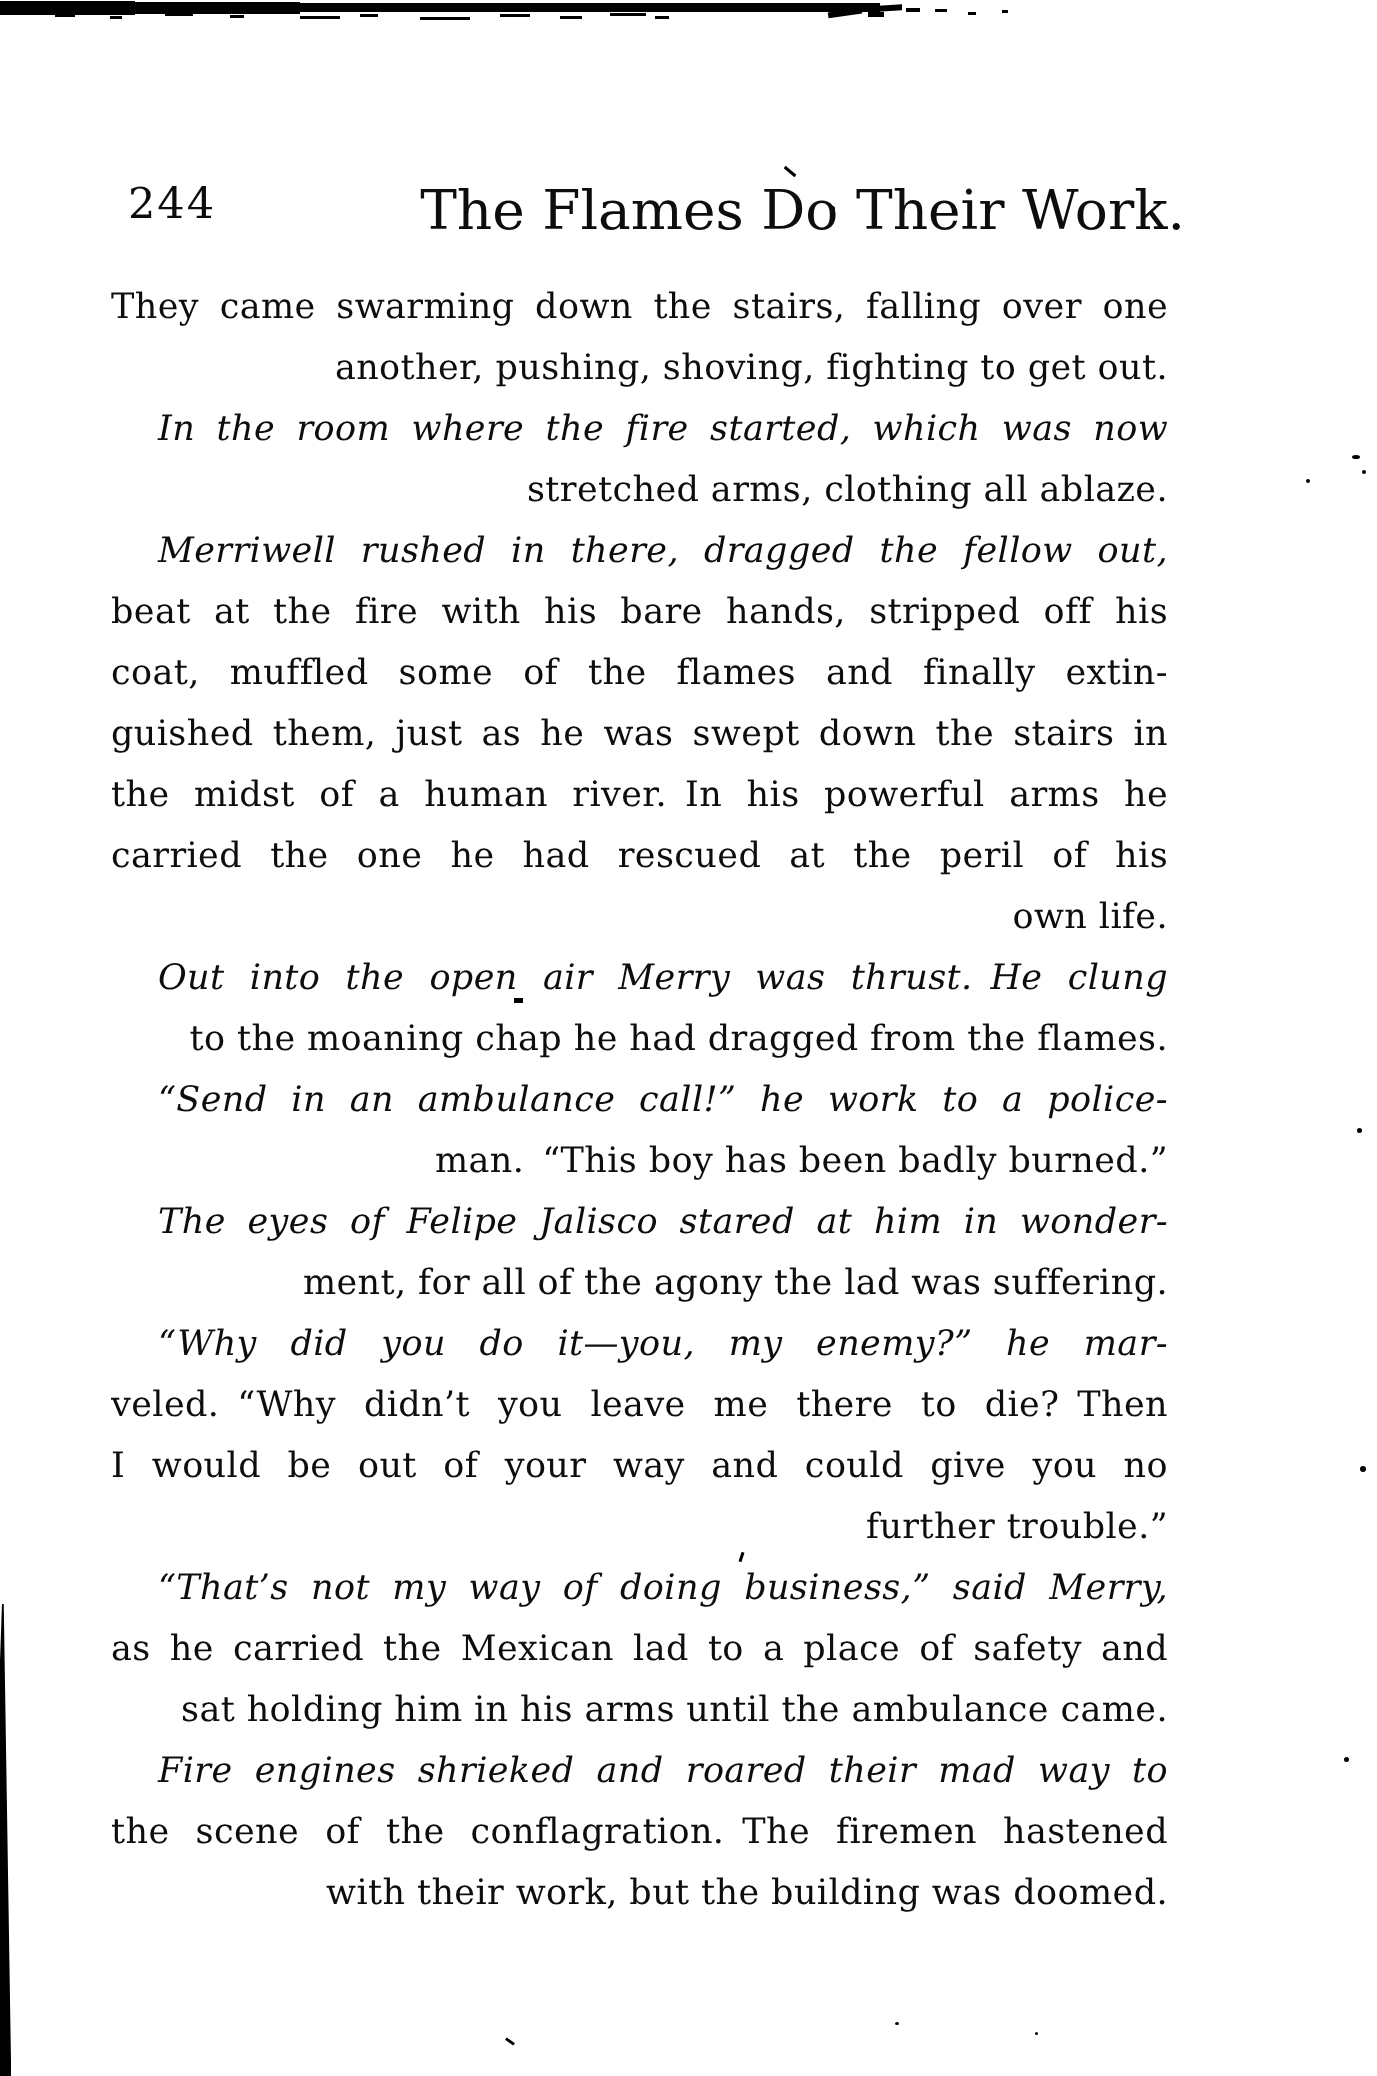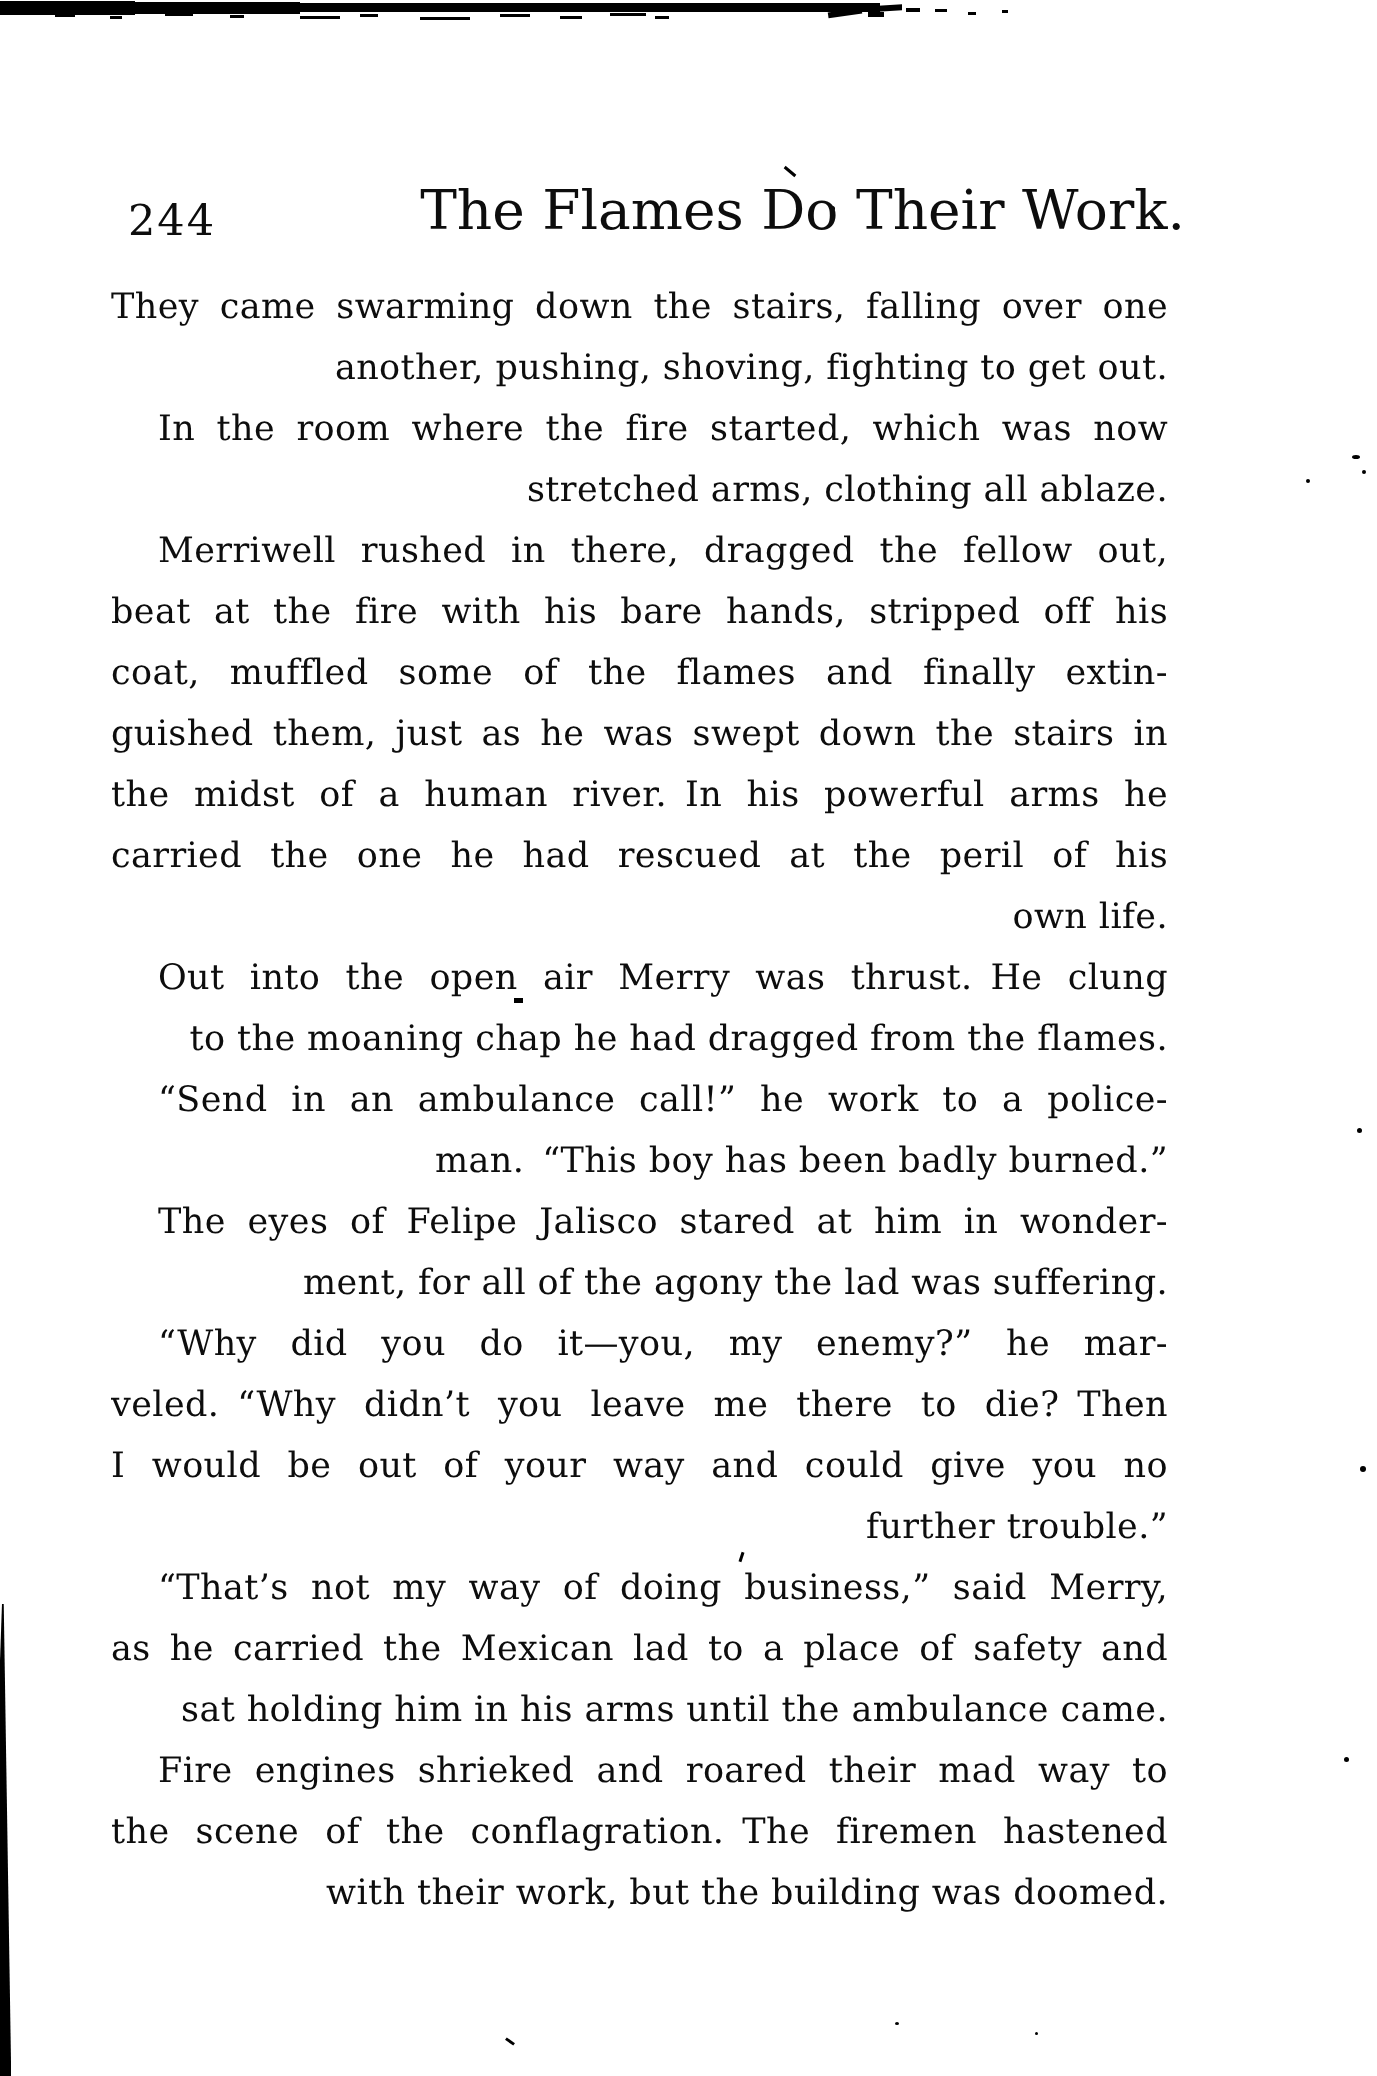--- a/index.html
+++ b/index.html
@@ -7,21 +7,21 @@
     position:relative;
     width:1377px;height:2076px;
     background:#ffffff;
     overflow:hidden;
     font-family:"DejaVu Serif","Liberation Serif",serif;
     color:#0d0d0d;
   }
   
   .hdr{position:absolute;left:128px;top:178px;width:1057px;height:64px;}
   .pagenum{
-    position:absolute;left:0;top:18px;
+    position:absolute;left:0;top:1px;
     font-size:43px;line-height:48px;letter-spacing:2px;
   }
   .title{
     display:block;text-align:right;
     font-size:55px;line-height:64px;letter-spacing:0px;
     white-space:nowrap;
   }
   
   .body{
     position:absolute;left:111px;top:277px;width:1057px;
@@ -32,21 +32,21 @@
     height:61px;line-height:61px;
     text-align:right;
     white-space:nowrap;
   }
   .ln.j{
     text-align:justify;
     text-align-last:justify;
     white-space:normal;
     overflow:hidden;
   }
-  .ln.ind{text-indent:47px;}
+  .ln.ind{text-indent:47px;font-style:italic;}
   
   .art{position:absolute;background:#000;}
   .bar-main{left:0;top:3px;width:880px;height:9px;}
   .bar-thick{left:0;top:2px;width:300px;height:12px;}
   .bar-cap{left:0;top:1px;width:135px;height:14px;}
   .bar-tail-a{left:878px;top:5px;width:24px;height:6px;transform:skewY(-4deg);}
   .bar-tail-b{left:906px;top:8px;width:14px;height:4px;}
   .bar-squig-a{left:828px;top:10px;width:34px;height:6px;transform:rotate(-8deg);}
   .bar-squig-b{left:868px;top:12px;width:16px;height:5px;}
   .dash{height:3px;}

